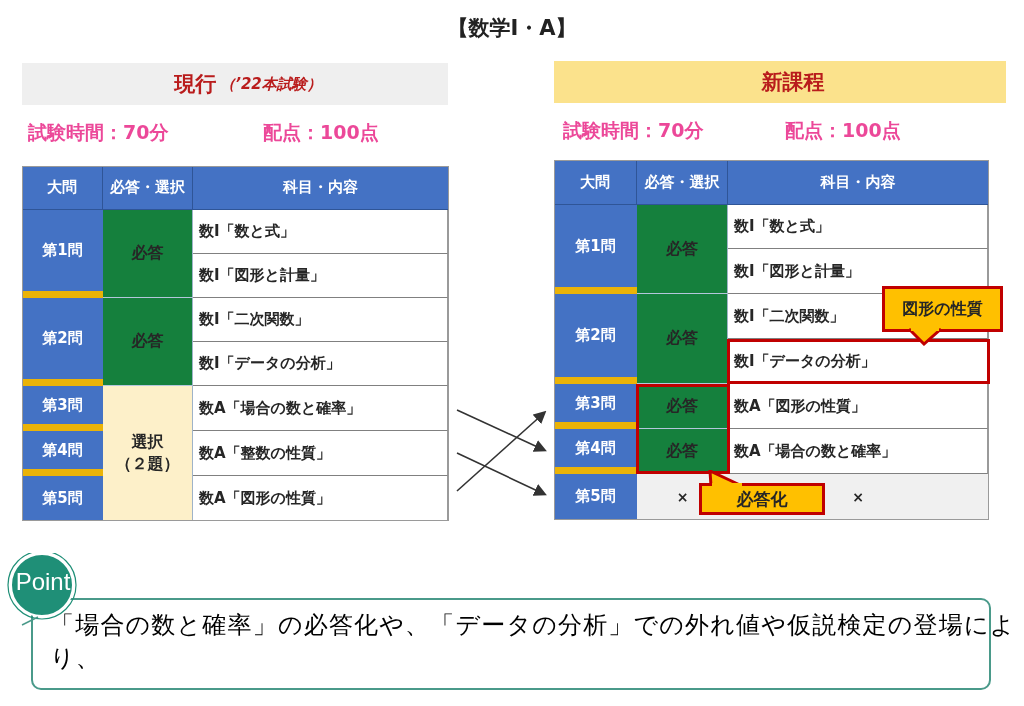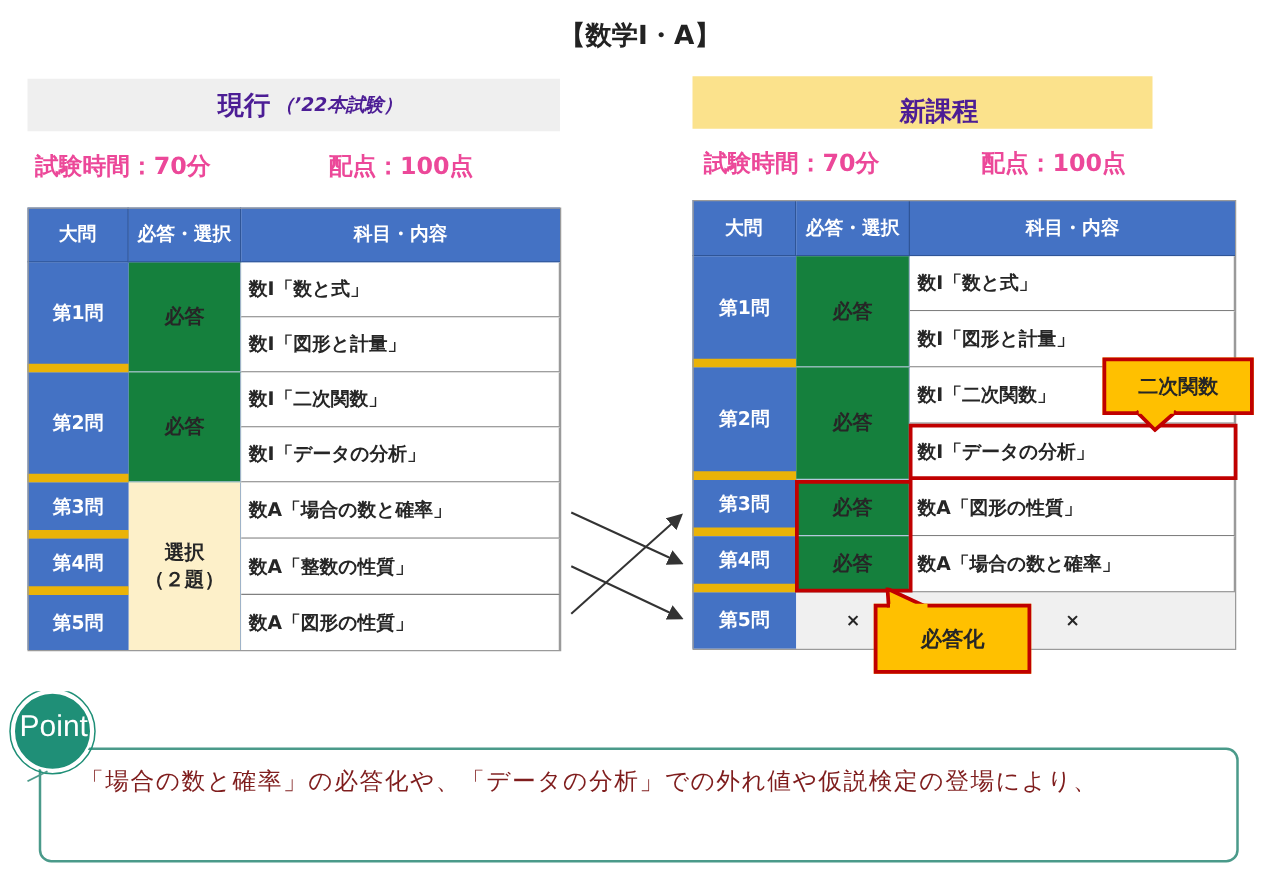--- a/index.html
+++ b/index.html
@@ -1,23 +1,23 @@
 <!DOCTYPE html>
 <html><head>
 <meta charset="utf-8">
 <style>
   * { box-sizing: border-box; margin: 0; padding: 0; }
   html, body { width: 1024px; height: 706px; background: #ffffff; overflow: hidden; }
   body { position: relative; font-family: "DejaVu Sans", "Liberation Sans", sans-serif; color: #262626; }
 
   .main-title { position: absolute; left: 0; width: 1024px; top: 14px; text-align: center; font-size: 21px; font-weight: bold; color: #222; }
 
-  .section-header { position: absolute; height: 42px; display: flex; align-items: center; justify-content: center; font-weight: bold; font-size: 21px; color: #4c1d95; padding-left: 26px; }
+  .section-header { position: absolute; height: 42px; display: flex; align-items: center; justify-content: center; font-weight: bold; font-size: 21px; color: #b91c1c; padding-left: 26px; }
   .section-header.current { left: 22px; top: 63px; width: 426px; background: #efefef; }
-  .section-header.new { left: 554px; top: 61px; width: 368px; background: #fbe28c; align-items: flex-end; }
+  .section-header.new { left: 554px; top: 61px; width: 452px; background: #fbe28c; }
   .section-header .sub { font-size: 15px; margin-left: 4px; font-style: italic; }
 
   .exam-info { position: absolute; font-size: 19px; font-weight: bold; color: #ec4899; display: flex; }
   .exam-info .time { width: 235px; }
   .exam-info.current { left: 28px; top: 120px; }
   .exam-info.new { left: 563px; top: 118px; }
   .exam-info.new .time { width: 222px; }
 
   .tbl { position: absolute; }
   .cell { position: absolute; display: flex; align-items: center; font-weight: bold; font-size: 15px; }
@@ -31,21 +31,21 @@
 
   .tbl-border { position: absolute; border: 1px solid #9a9a9a; pointer-events: none; }
 
   .red-box { position: absolute; border: 3px solid #c00000; pointer-events: none; }
 
   .callout { position: absolute; background: #ffc000; border: 3px solid #c00000; color: #262626; font-weight: bold; font-size: 16px; display: flex; align-items: center; justify-content: center; }
 
   .arrows { position: absolute; left: 450px; top: 390px; width: 110px; height: 110px; }
 
   .point-box { position: absolute; left: 31px; top: 598px; width: 960px; height: 92px; border: 2px solid #4a9a8a; border-radius: 10px; background: #fff; }
-  .point-text { position: absolute; left: 64px; top: 609px; font-size: 19px; line-height: 33px; color: #7f1d1d; letter-spacing: 1.2px; }
+  .point-text { position: absolute; left: 50px; top: 609px; font-size: 24px; line-height: 33px; color: #000000; letter-spacing: 1.2px; }
   .point-badge { position: absolute; left: 2px; top: 553px; }
 </style>
 </head>
 <body>
 
 <div class="main-title">【数学I・A】</div>
 
 <div class="section-header current">
   <span>現行</span>
   <span class="sub">（’22本試験）</span>
@@ -127,28 +127,28 @@
   <div class="cell content" style="left:728px;top:384px;width:260px;height:45px;">数A「図形の性質」</div>
   <div class="cell content" style="left:728px;top:429px;width:260px;height:45px;">数A「場合の数と確率」</div>
   <div class="cell none" style="left:728px;top:474px;width:260px;height:45px;">×</div>
   <div class="tbl-border" style="left:554px;top:160px;width:435px;height:360px;"></div>
 </div>
 
 <div class="red-box" style="left:727px;top:339px;width:263px;height:45px;"></div>
 <div class="red-box" style="left:636px;top:384px;width:94px;height:90px;"></div>
 
 <div class="callout" style="left:882px;top:286px;width:121px;height:46px;">
-  <span>二次関数</span>
+  <span>図形の性質</span>
 </div>
 <svg style="position:absolute;left:908px;top:328px;" width="34" height="18" viewBox="0 0 34 18">
   <path d="M1,1 L16,16 L33,1" fill="#ffc000" stroke="#c00000" stroke-width="3"></path>
   <rect x="3" y="0" width="28" height="3" fill="#ffc000"></rect>
 </svg>
 
-<div class="callout" style="left:699px;top:483px;width:126px;height:56px;font-size:17px;">
+<div class="callout" style="left:699px;top:483px;width:126px;height:32px;font-size:17px;">
   <span>必答化</span>
 </div>
 <svg style="position:absolute;left:708px;top:470px;" width="40" height="17" viewBox="0 0 40 17">
   <path d="M3,16 L2,1 L32,15" fill="#ffc000" stroke="#c00000" stroke-width="3"></path>
   <rect x="4" y="13" width="30" height="4" fill="#ffc000"></rect>
 </svg>
 
 <div class="point-box"></div>
 <svg class="point-badge" width="86" height="80" viewBox="0 0 86 80">
   <circle cx="40" cy="32" r="31" fill="#1f8f77" stroke="#ffffff" stroke-width="2"></circle>

